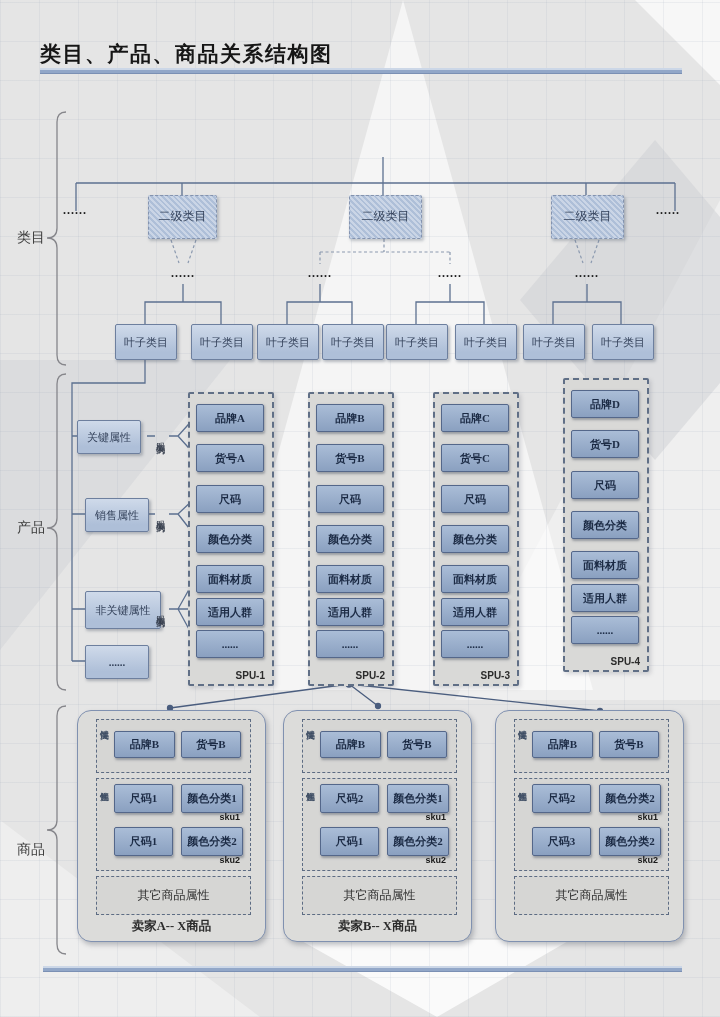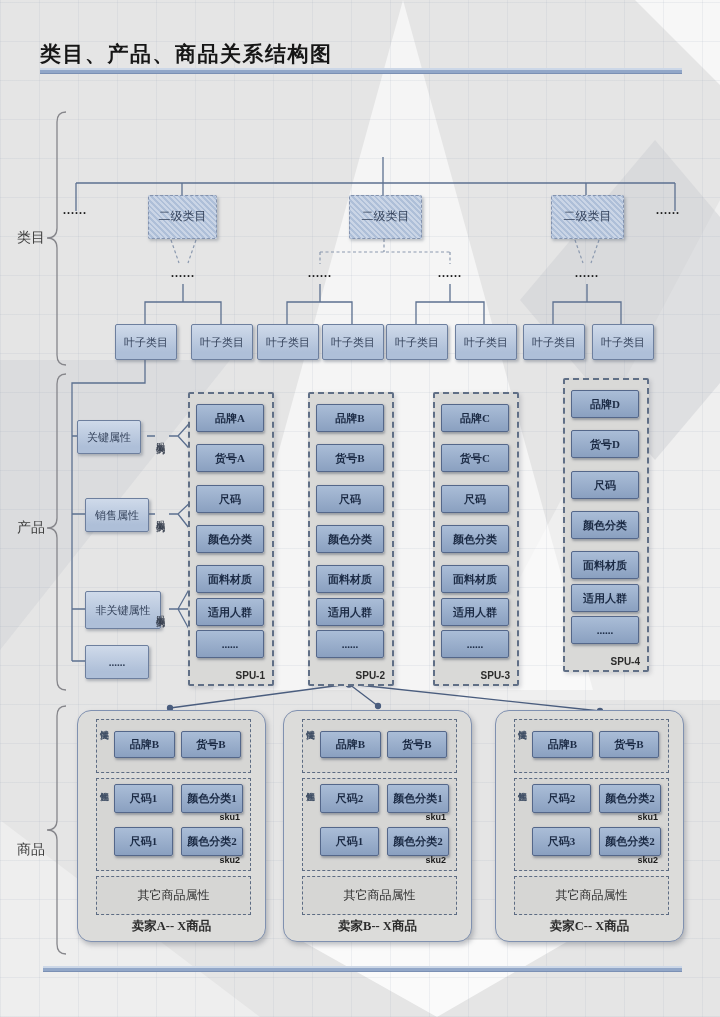--- a/index.html
+++ b/index.html
@@ -254,16 +254,15 @@
     <div class="dash-section" style="left:18px;top:67px;width:153px;height:91px;">
       <div class="card-vlabel" style="left:2px;top:6px;">销售属性</div>
     </div>
     <div class="sku-box" style="left:36px;top:73px;width:57px;height:27px;">尺码2</div>
     <div class="sku-box" style="left:103px;top:73px;width:60px;height:27px;">颜色分类2</div>
     <div class="sku-tag" style="left:110px;top:101px;width:52px;">sku1</div>
     <div class="sku-box" style="left:36px;top:116px;width:57px;height:27px;">尺码3</div>
     <div class="sku-box" style="left:103px;top:116px;width:60px;height:27px;">颜色分类2</div>
     <div class="sku-tag" style="left:110px;top:144px;width:52px;">sku2</div>
     <div class="dash-section other-box" style="left:18px;top:165px;width:153px;height:37px;">其它商品属性</div>
-    <div class="card-title" style="top:207px;">卖家C-- X商品</div>
   </div>
 
 </div>
 
 </body></html>

